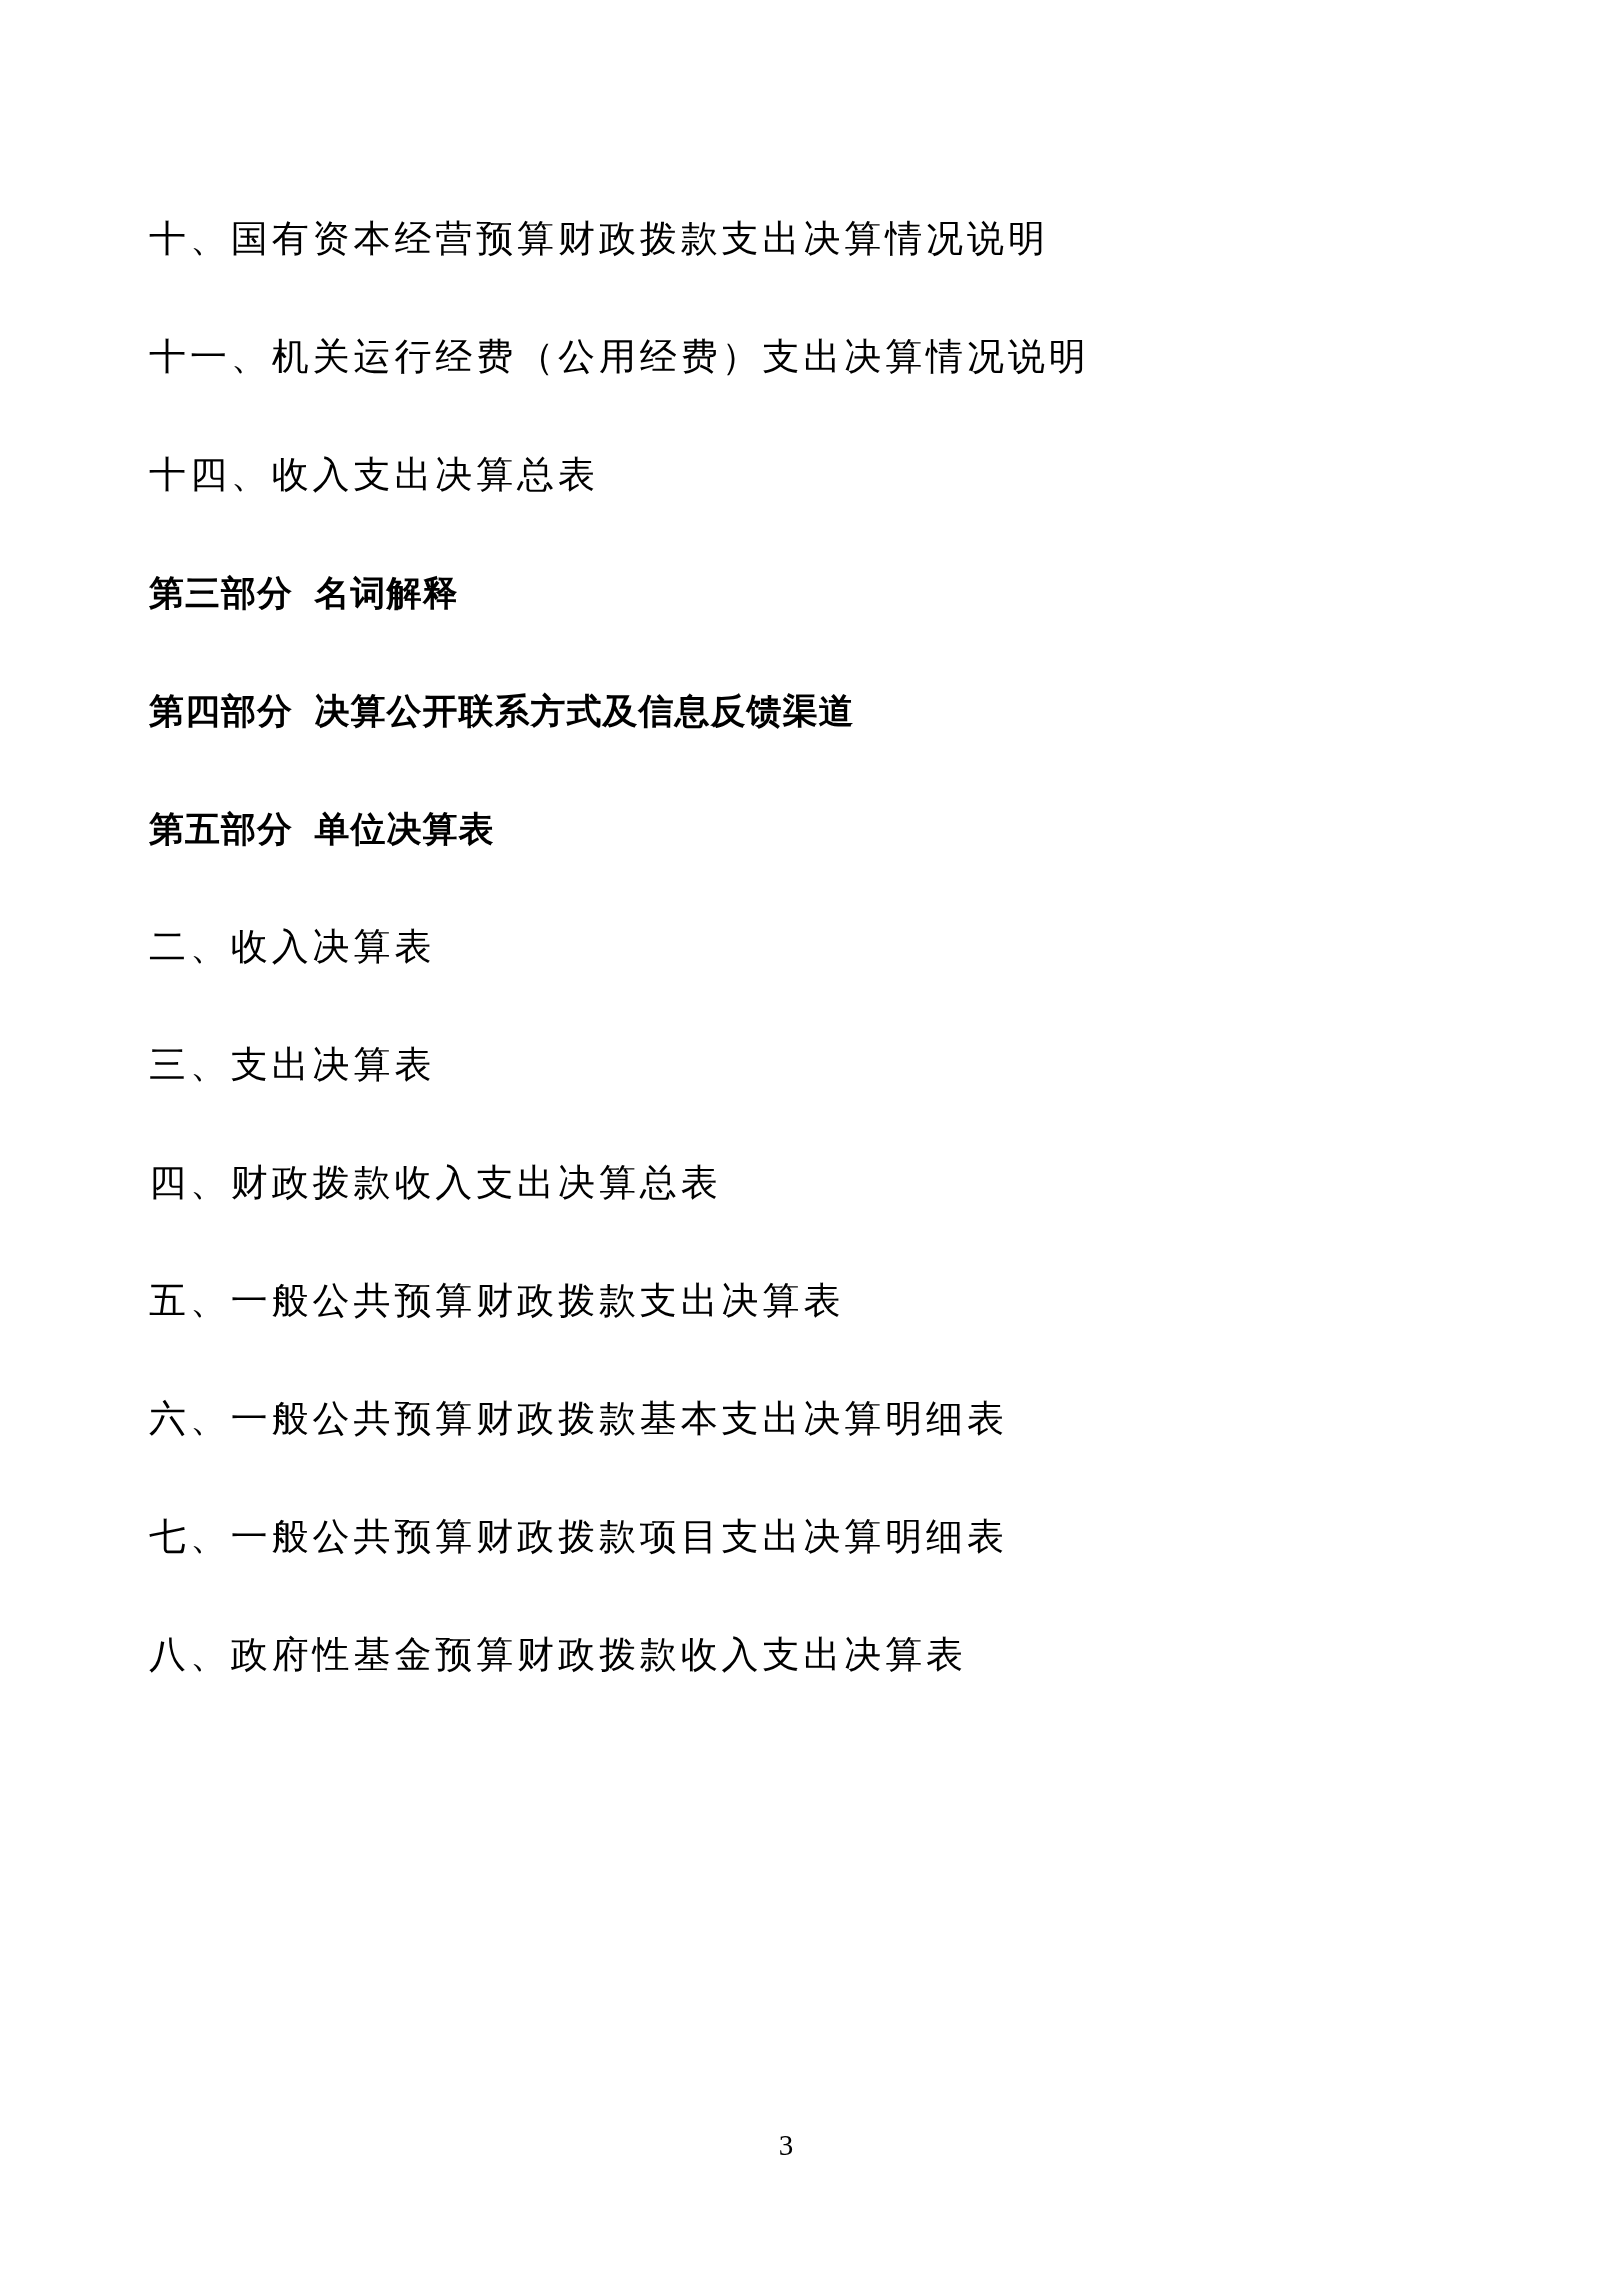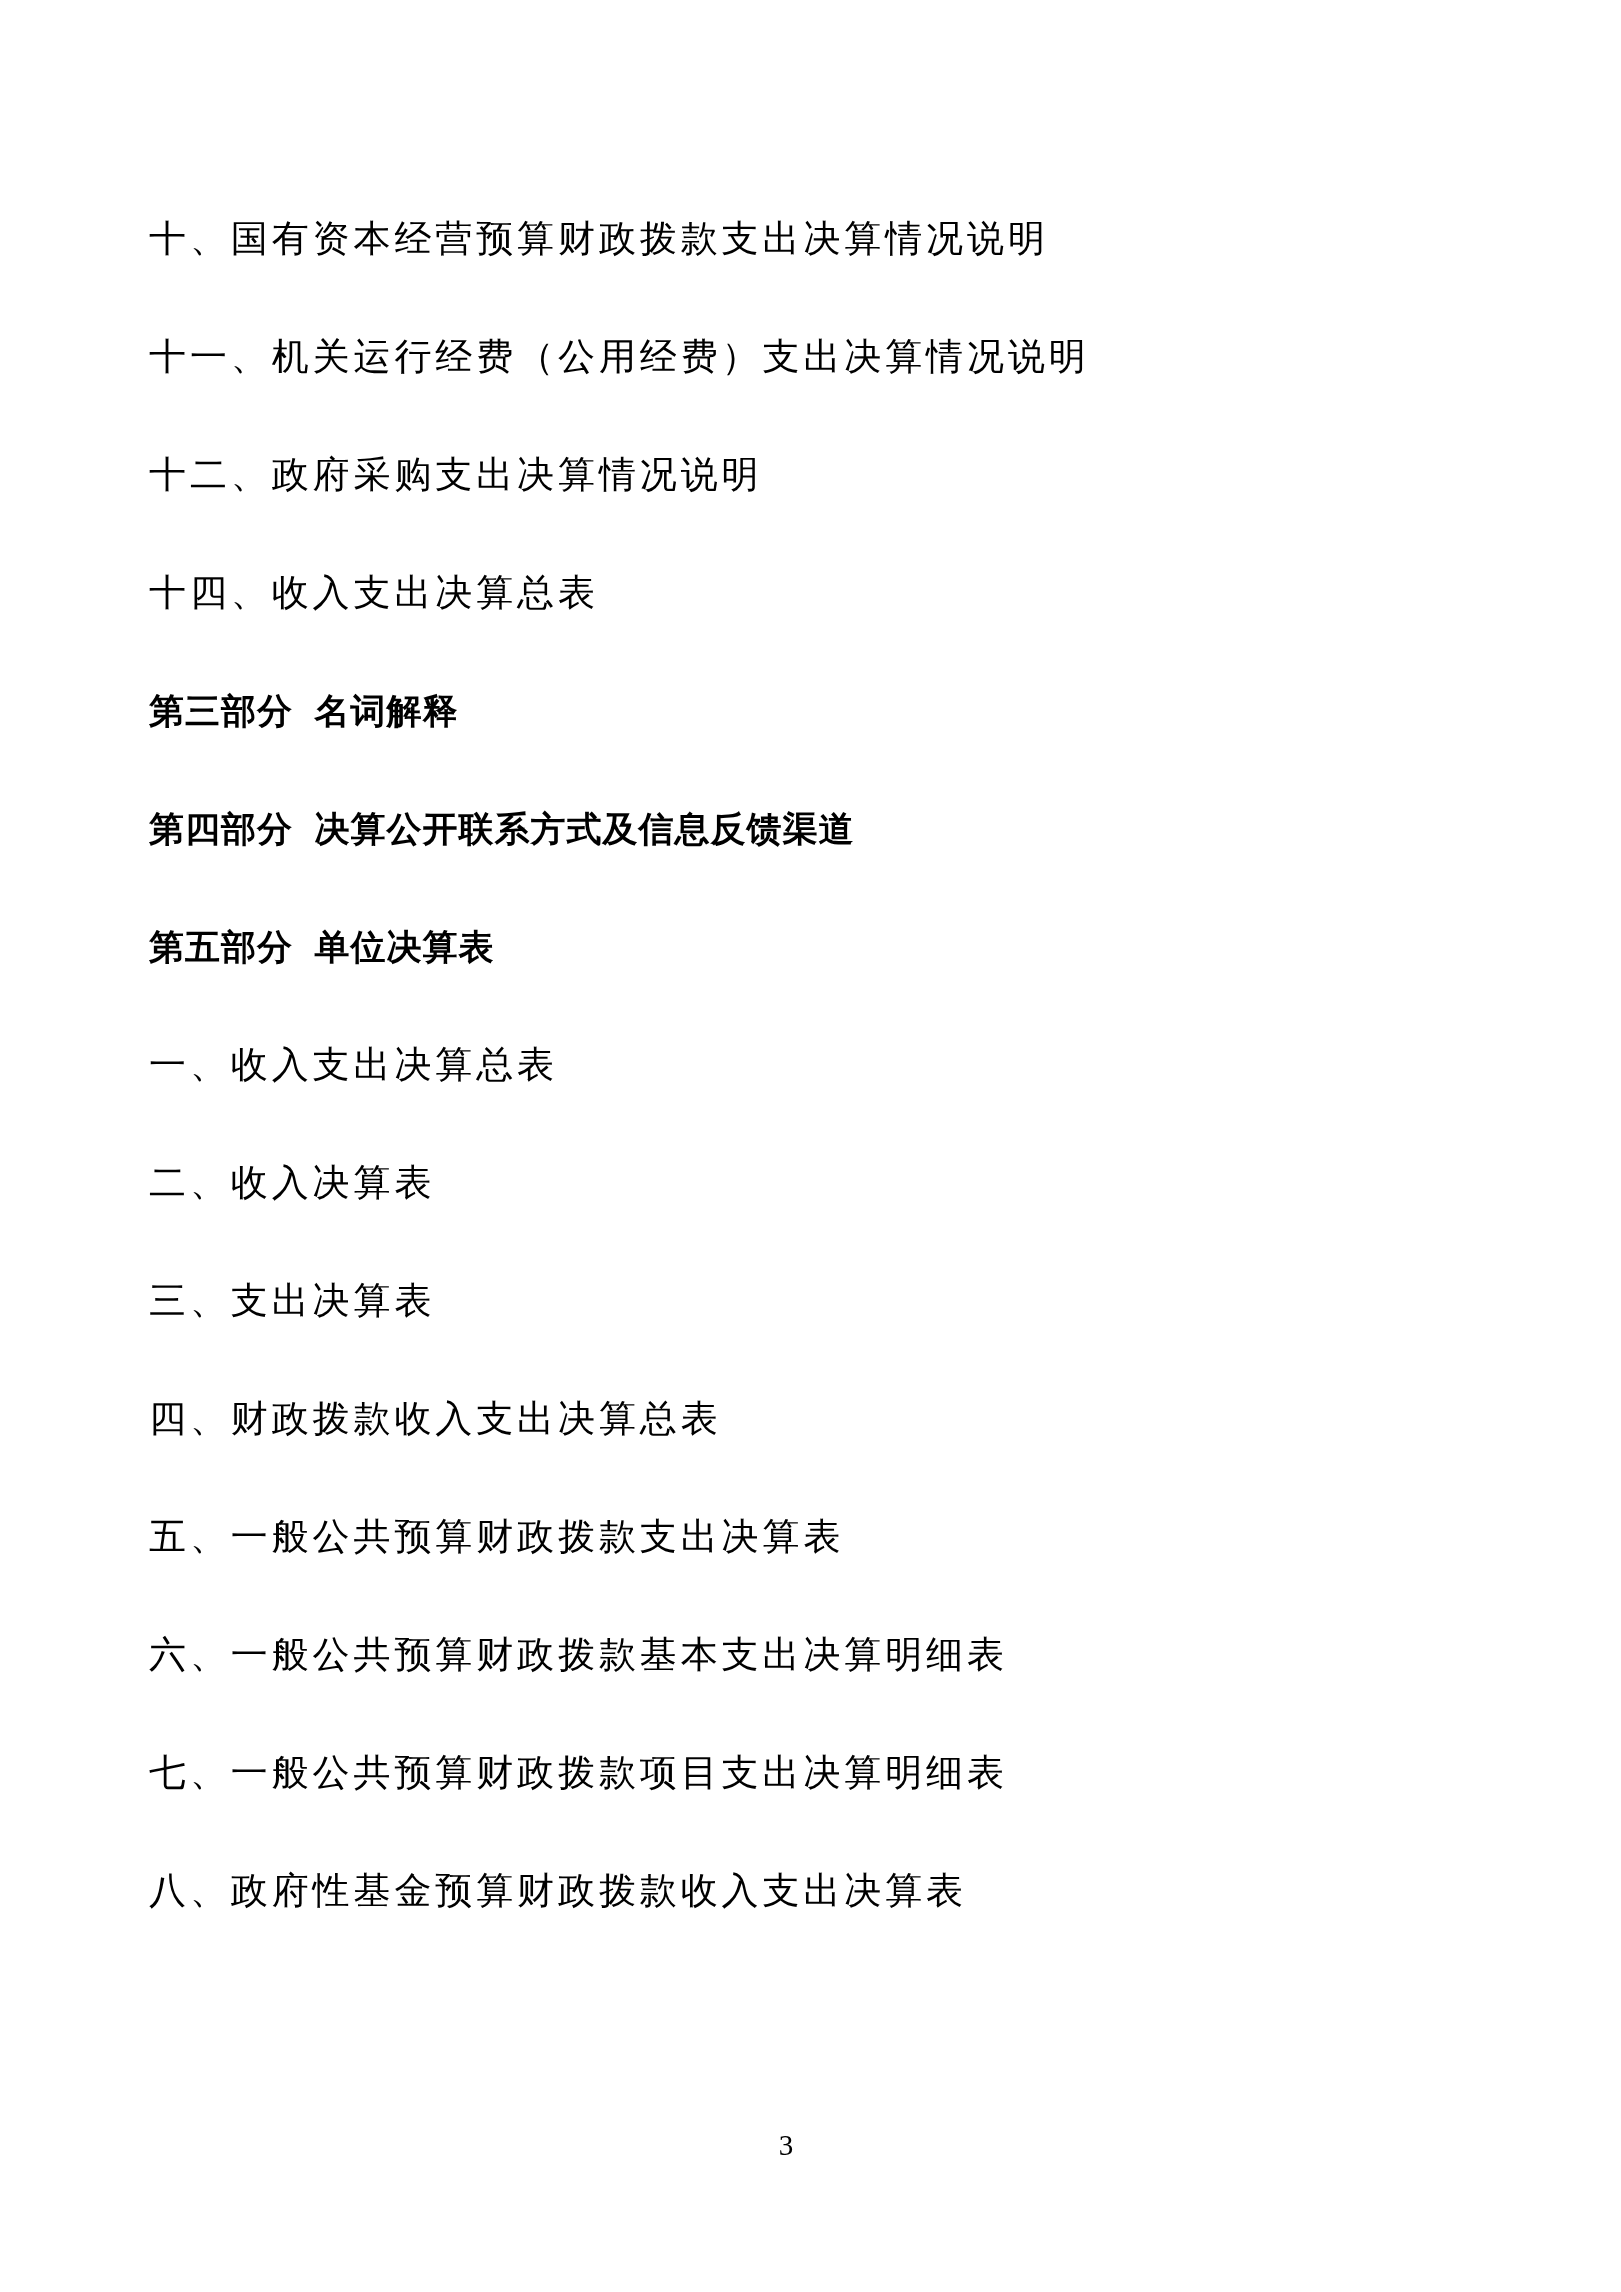--- a/index.html
+++ b/index.html
@@ -51,26 +51,24 @@
     color: #000000;
   }
 </style>
 </head>
 <body>
 
 <div class="page">
   <div class="toc-list">
       <div class="entry item">十、国有资本经营预算财政拨款支出决算情况说明</div>
       <div class="entry item">十一、机关运行经费（公用经费）支出决算情况说明</div>
-      <div class="entry item">十二、政府采购支出决算情况说明</div>
       <div class="entry item">十四、收入支出决算总表</div>
       <div class="entry section">第三部分  名词解释</div>
       <div class="entry section">第四部分  决算公开联系方式及信息反馈渠道</div>
       <div class="entry section">第五部分  单位决算表</div>
-      <div class="entry item">一、收入支出决算总表</div>
       <div class="entry item">二、收入决算表</div>
       <div class="entry item">三、支出决算表</div>
       <div class="entry item">四、财政拨款收入支出决算总表</div>
       <div class="entry item">五、一般公共预算财政拨款支出决算表</div>
       <div class="entry item">六、一般公共预算财政拨款基本支出决算明细表</div>
       <div class="entry item">七、一般公共预算财政拨款项目支出决算明细表</div>
       <div class="entry item">八、政府性基金预算财政拨款收入支出决算表</div>
     </div>
   <div class="page-number">3</div>
 </div>

